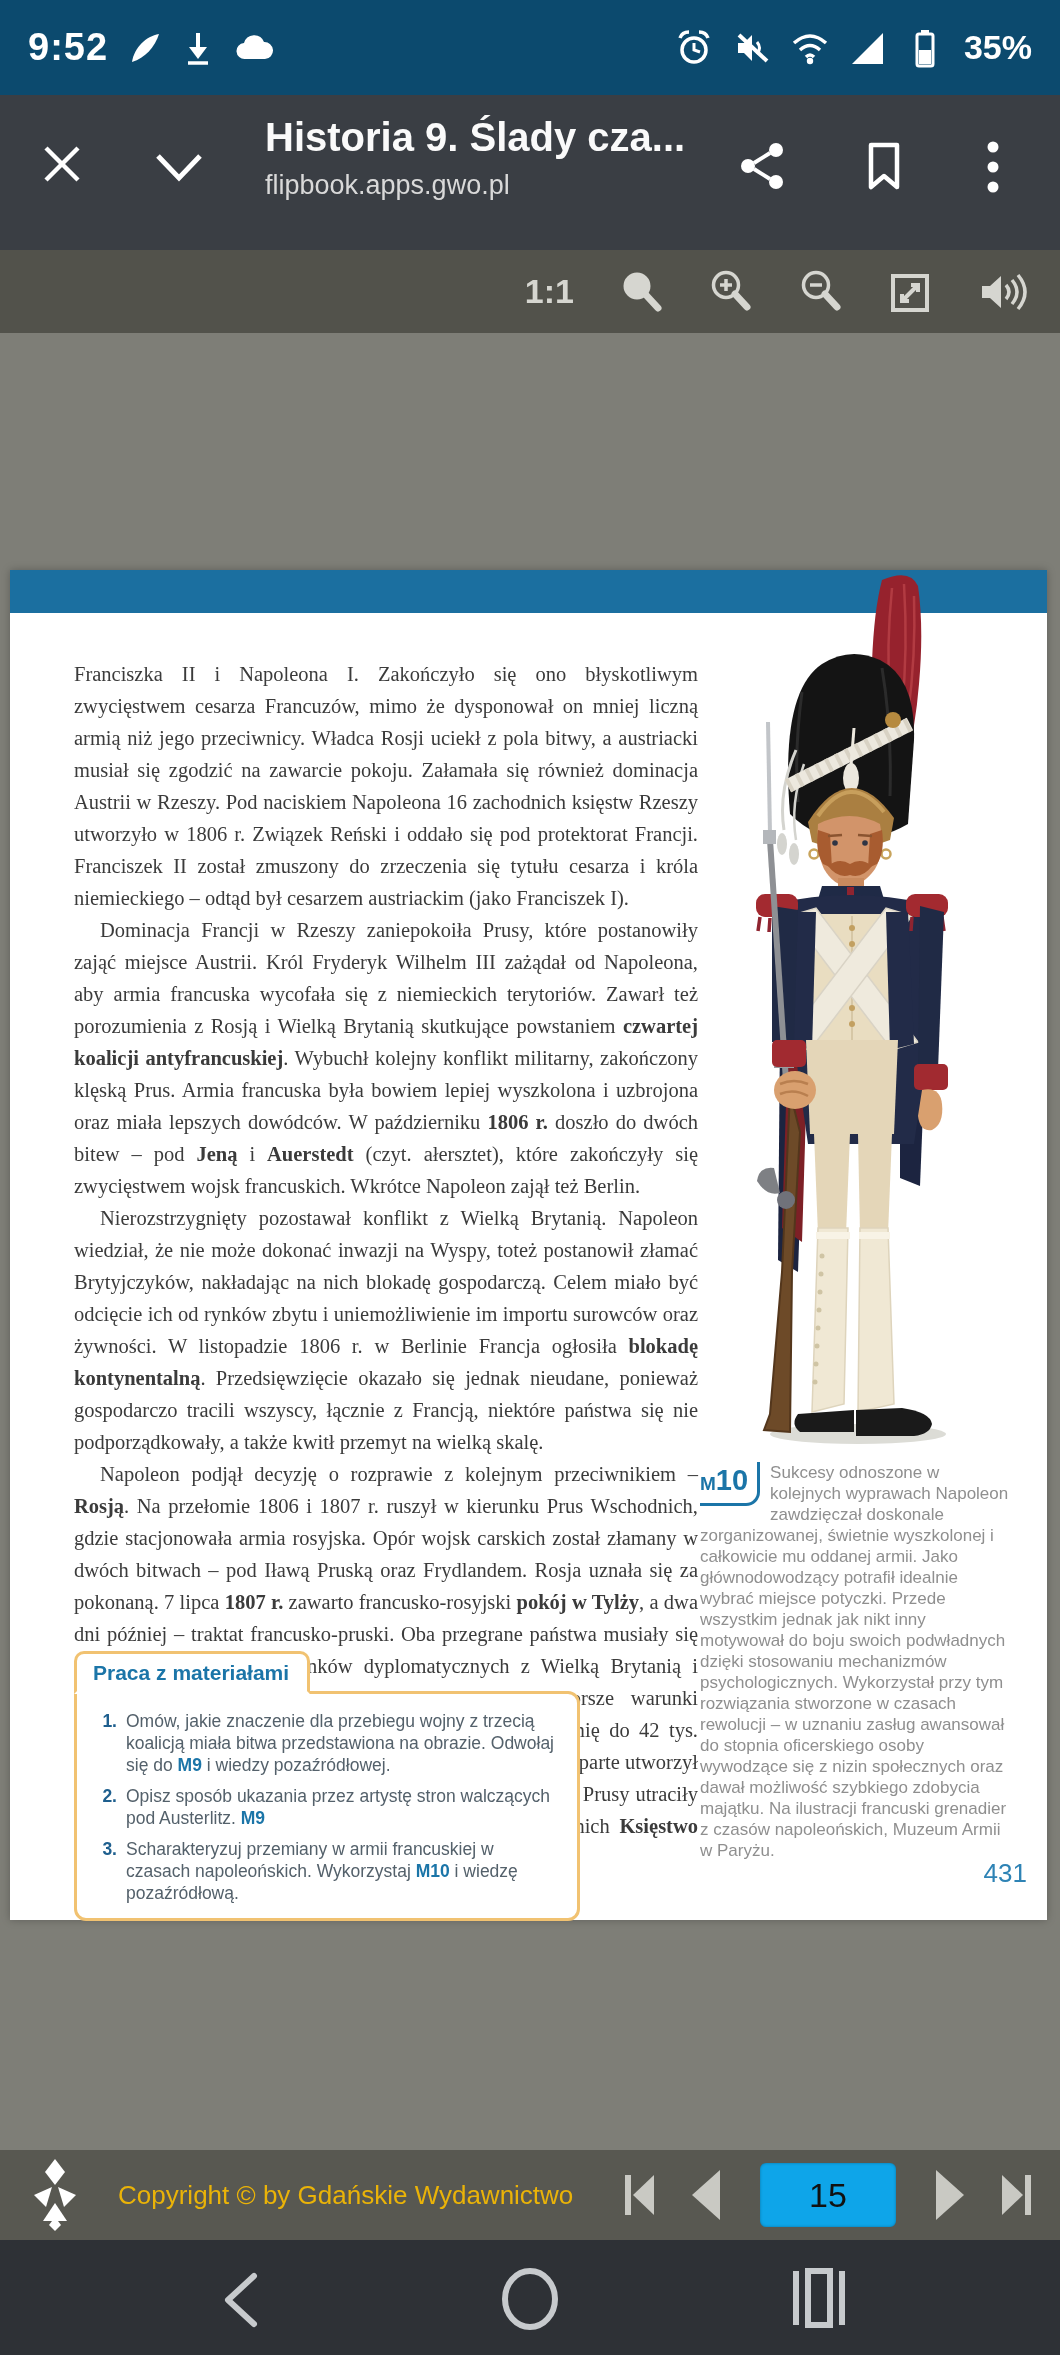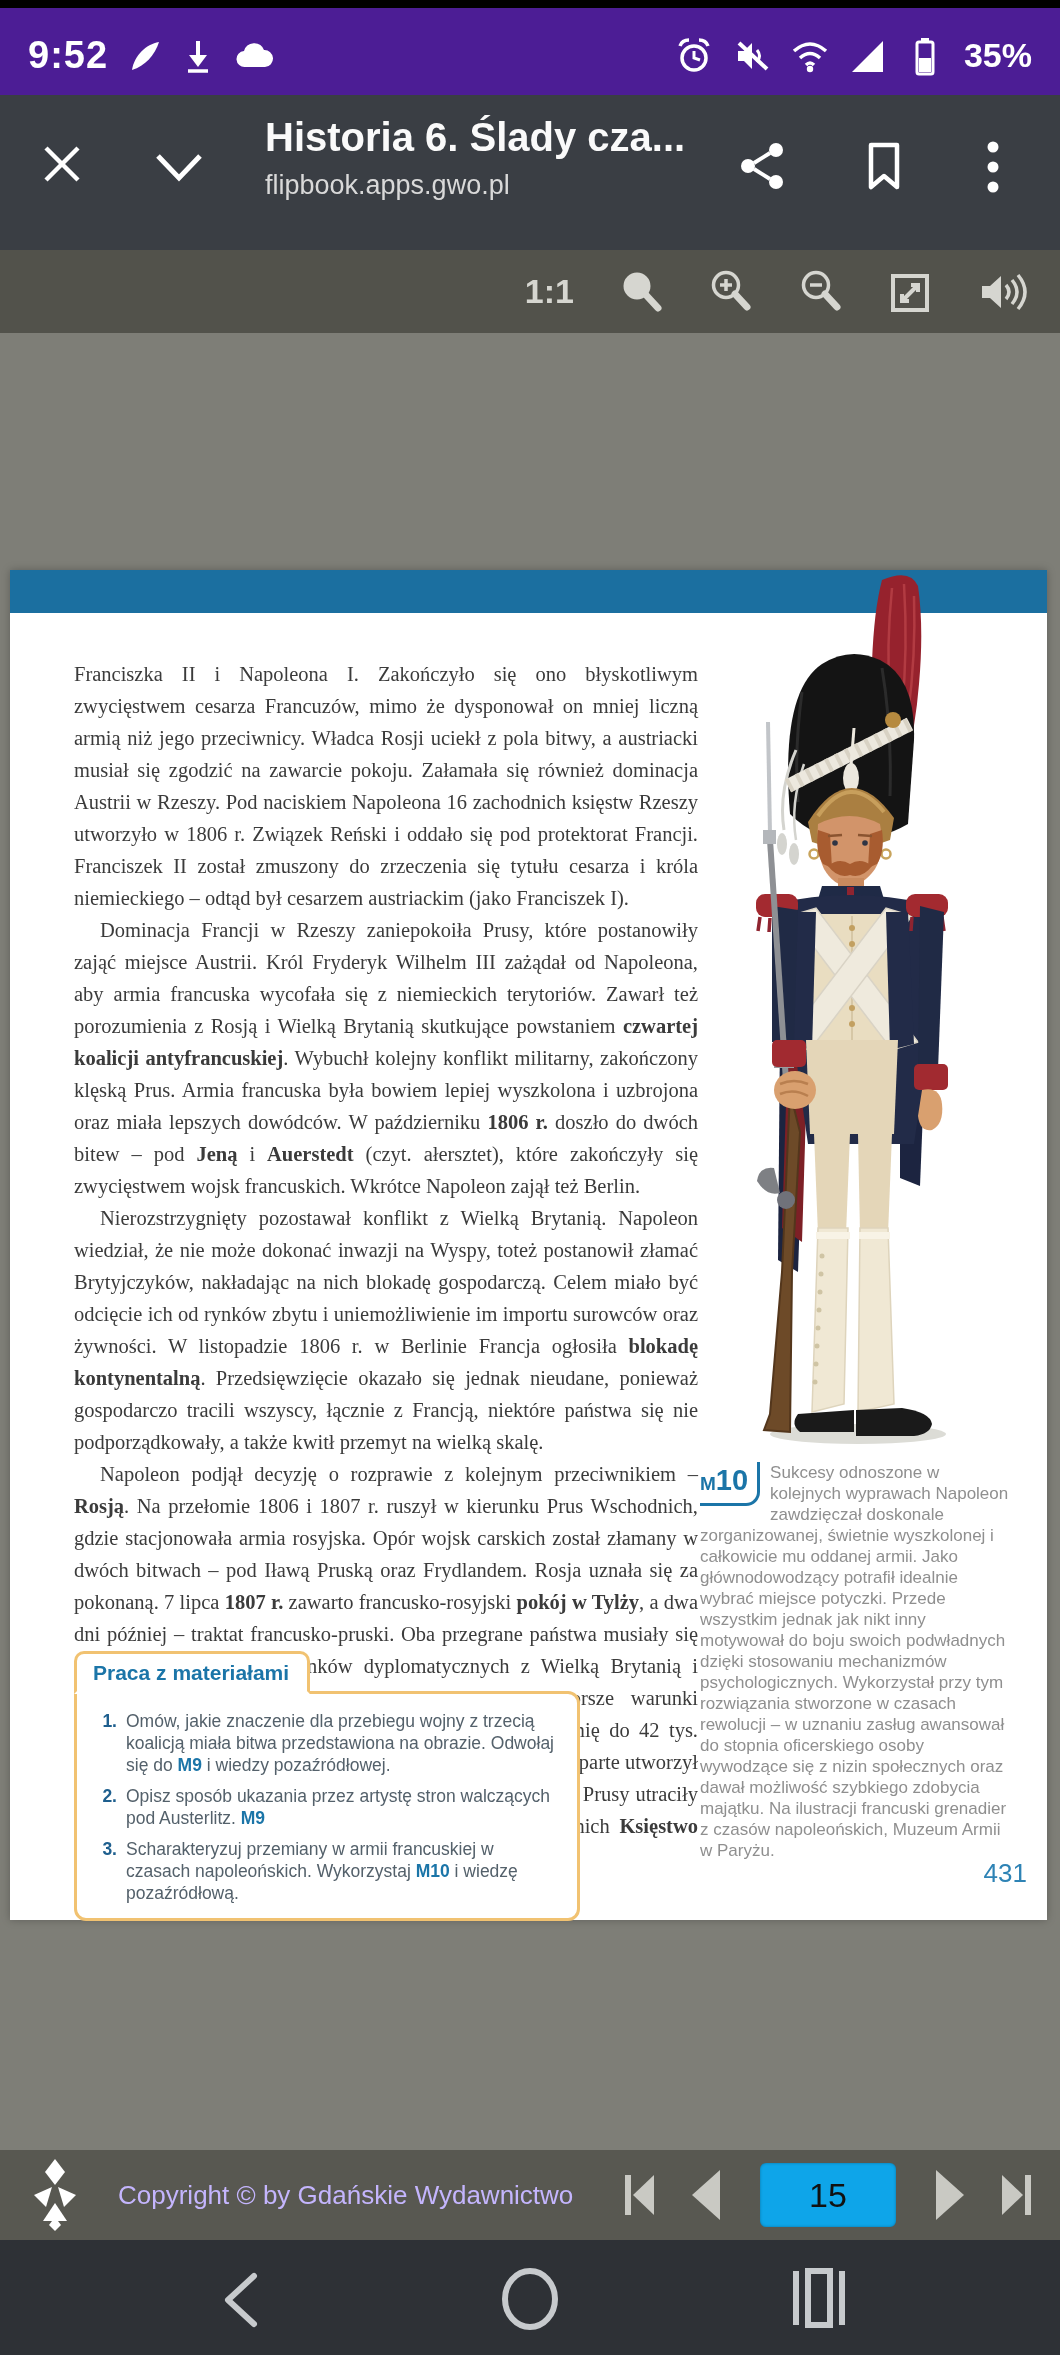--- a/index.html
+++ b/index.html
@@ -1,20 +1,20 @@
 <!DOCTYPE html>
 <html lang="pl"><head>
 <meta charset="utf-8">
 <style>
   html,body{margin:0;padding:0;background:#000;}
   .screen{position:relative;width:1060px;height:2355px;overflow:hidden;
           font-family:"Liberation Sans","DejaVu Sans",sans-serif;}
 
   
-  .status-bar{position:absolute;left:0;top:8px;width:1060px;height:95px;background:#4c1d95;
+  .status-bar{position:absolute;left:0;top:0;width:1060px;height:95px;background:#0c4a6e;
               display:flex;align-items:center;justify-content:space-between;padding:0 28px;box-sizing:border-box;}
   .sb-left,.sb-right{display:flex;align-items:center;gap:18px;}
   .sb-time{color:#fff;font-size:38px;font-weight:bold;letter-spacing:1px;}
   .sb-batt-text{color:#fff;font-size:34px;font-weight:bold;}
   .sicon{display:block;}
 
   
   .browser-bar{position:absolute;left:0;top:95px;width:1060px;height:155px;background:#3a3e44;}
   .bb-btn{position:absolute;top:45px;cursor:pointer;}
   .bb-close{left:38px;}
@@ -63,21 +63,21 @@
   .badge{float:left;color:#1b75a8;font-weight:bold;padding:4px 9px 4px 0;margin:0 10px 2px 0;
          border-right:3.5px solid #1b75a8;border-bottom:3.5px solid #1b75a8;border-bottom-right-radius:14px;
          line-height:28px;}
   .badge-m{font-size:19px;}
   .badge-num{font-size:29px;}
   .pageno{position:absolute;right:20px;top:1288px;color:#2e83b5;font-size:26px;}
 
   
   .footer{position:absolute;left:0;top:2150px;width:1060px;height:90px;background:#585851;
           display:flex;align-items:center;padding:0 26px;box-sizing:border-box;}
-  .copyright{color:#c4b5fd;font-size:26px;margin-left:34px;flex:1 1 auto;}
+  .copyright{color:#eab308;font-size:26px;margin-left:34px;flex:1 1 auto;}
   .fnav{display:flex;align-items:center;gap:30px;}
   .page-input{width:132px;height:62px;border:none;border-radius:6px;background:#0ea5e9;color:#111;
               font-size:34px;text-align:center;font-family:inherit;box-shadow:inset 0 0 3px rgba(0,0,0,.3);}
 
   
   .android-nav{position:absolute;left:0;top:2240px;width:1060px;height:115px;background:#2e3136;}
   .an-back{position:absolute;left:218px;top:30px;}
   .an-home{position:absolute;left:498px;top:26px;}
   .an-recents{position:absolute;left:788px;top:28px;}
 </style>
@@ -133,21 +133,21 @@
 
   <div class="browser-bar">
     <svg class="bb-btn bb-close" width="48" height="48" viewBox="0 0 48 48">
         <line x1="8" y1="8" x2="40" y2="40" stroke="#fff" stroke-width="4.5"></line>
         <line x1="40" y1="8" x2="8" y2="40" stroke="#fff" stroke-width="4.5"></line>
       </svg>
     <svg class="bb-btn bb-chevron" width="58" height="36" viewBox="0 0 58 36">
         <polyline points="8,6 29,28 50,6" stroke="#fff" stroke-width="5" fill="none"></polyline>
       </svg>
     <div class="bb-titles">
-      <div class="bb-title">Historia 6. Ślady cza...</div>
+      <div class="bb-title">Historia 9. Ślady cza...</div>
       <div class="bb-url">flipbook.apps.gwo.pl</div>
     </div>
     <svg class="bb-btn bb-share" width="50" height="52" viewBox="0 0 50 52">
         <circle cx="38" cy="10" r="7" fill="#fff"></circle>
         <circle cx="10" cy="26" r="7" fill="#fff"></circle>
         <circle cx="38" cy="42" r="7" fill="#fff"></circle>
         <line x1="32" y1="13" x2="16" y2="23" stroke="#fff" stroke-width="4"></line>
         <line x1="16" y1="29" x2="32" y2="39" stroke="#fff" stroke-width="4"></line>
       </svg>
     <svg class="bb-btn bb-bookmark" width="44" height="52" viewBox="0 0 44 52">

